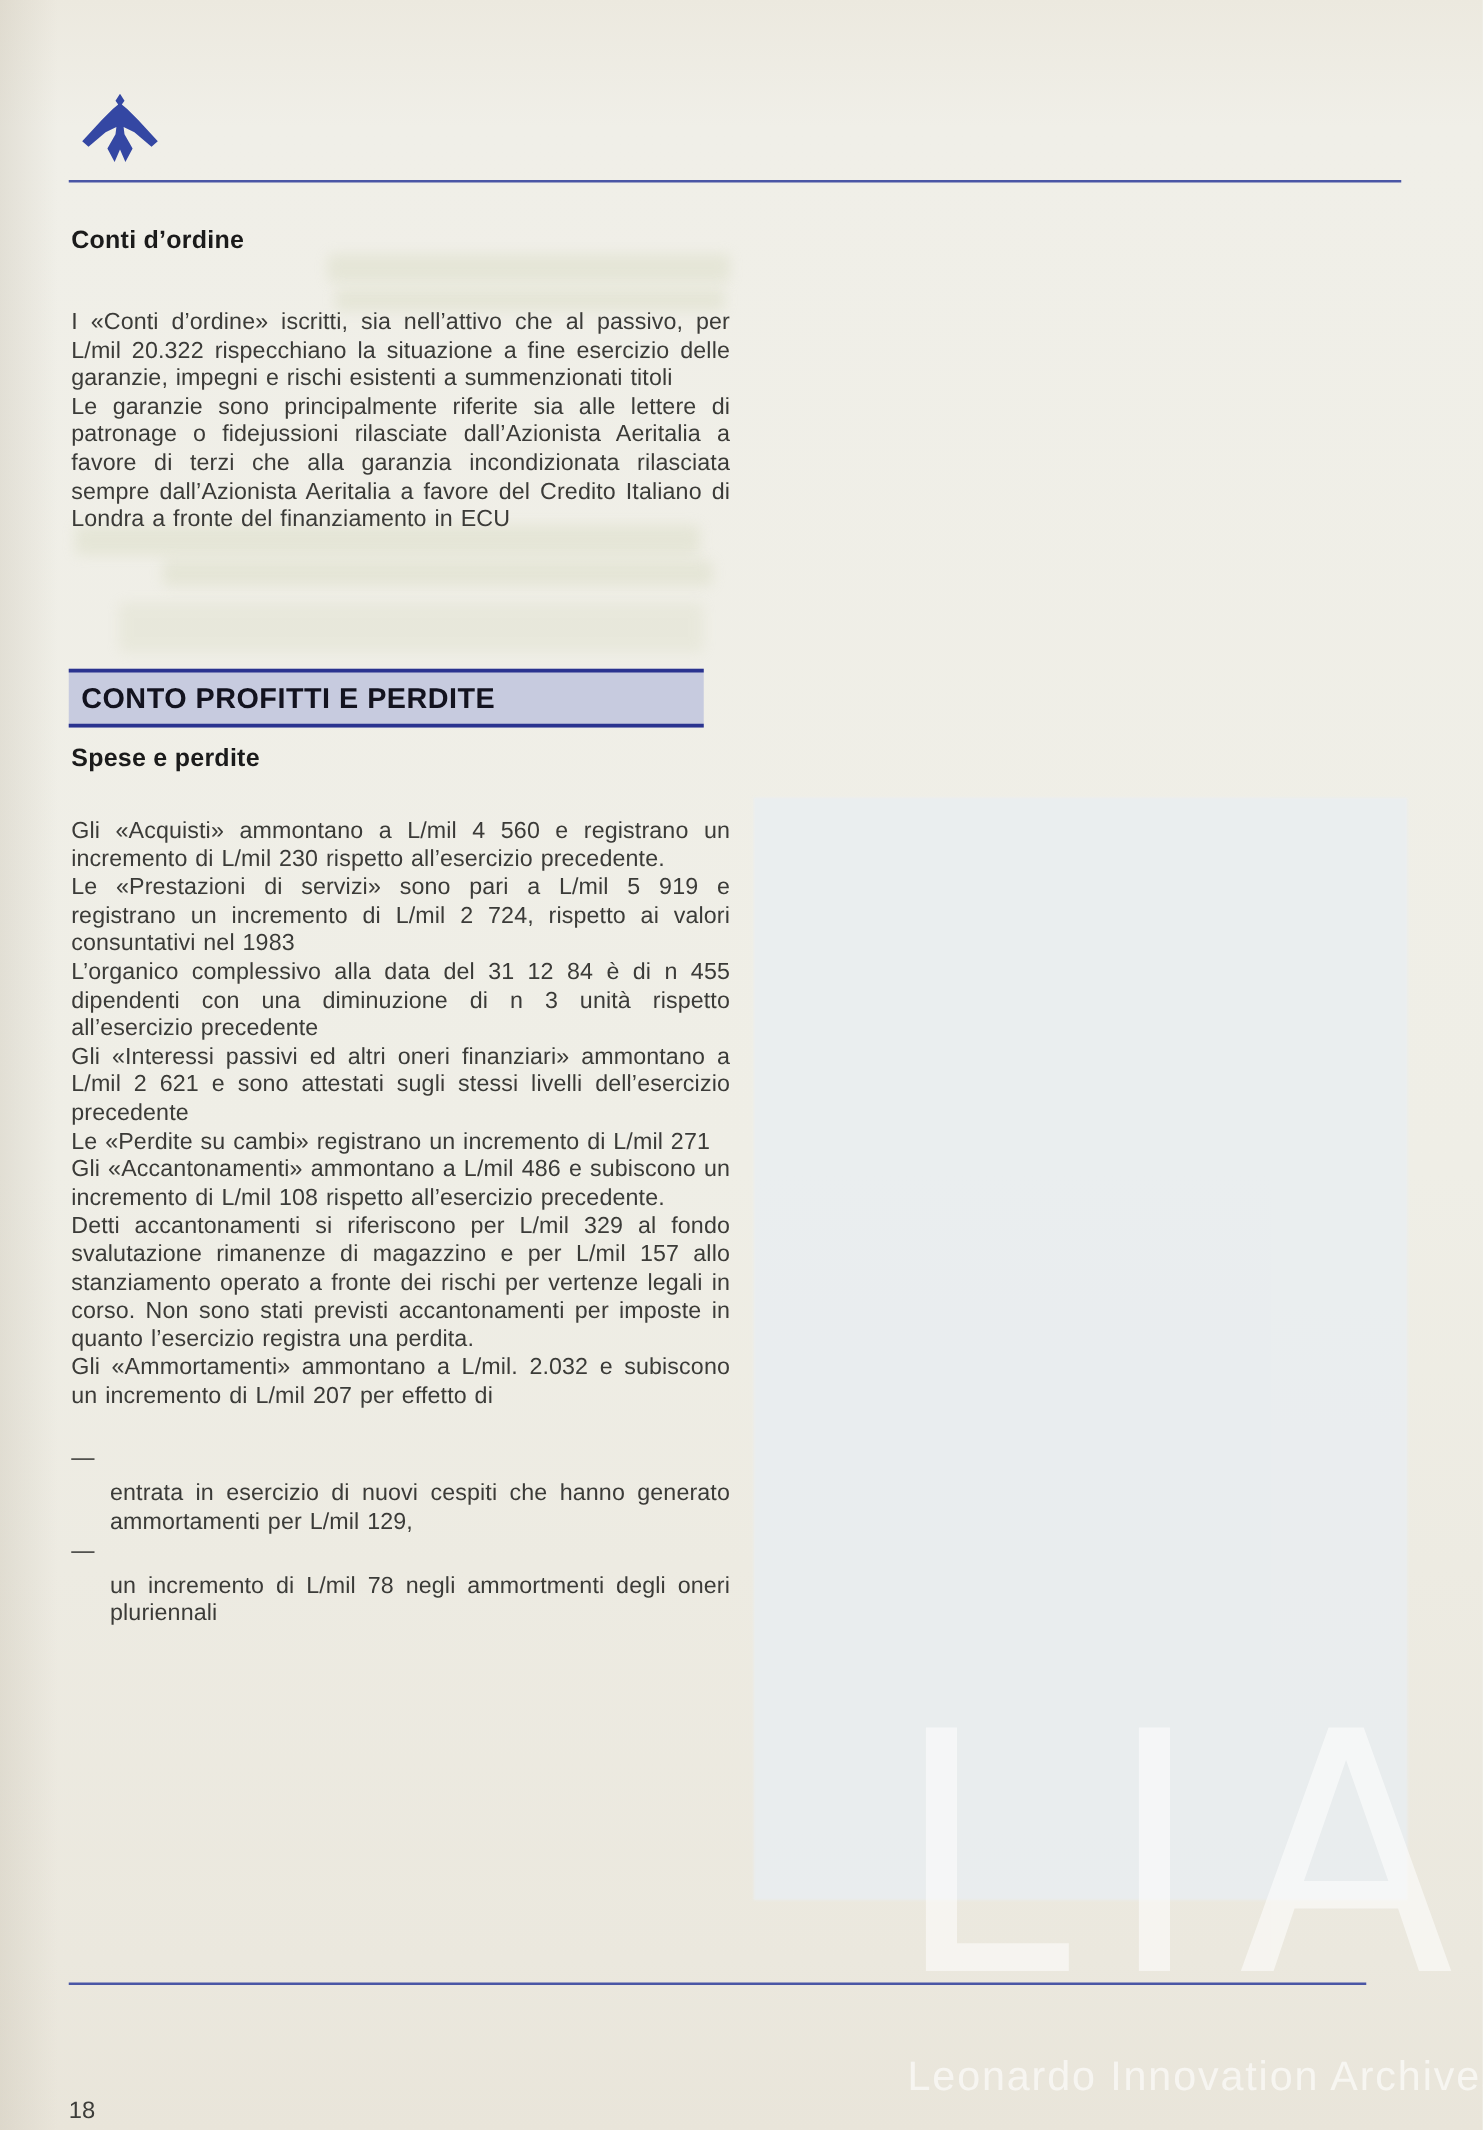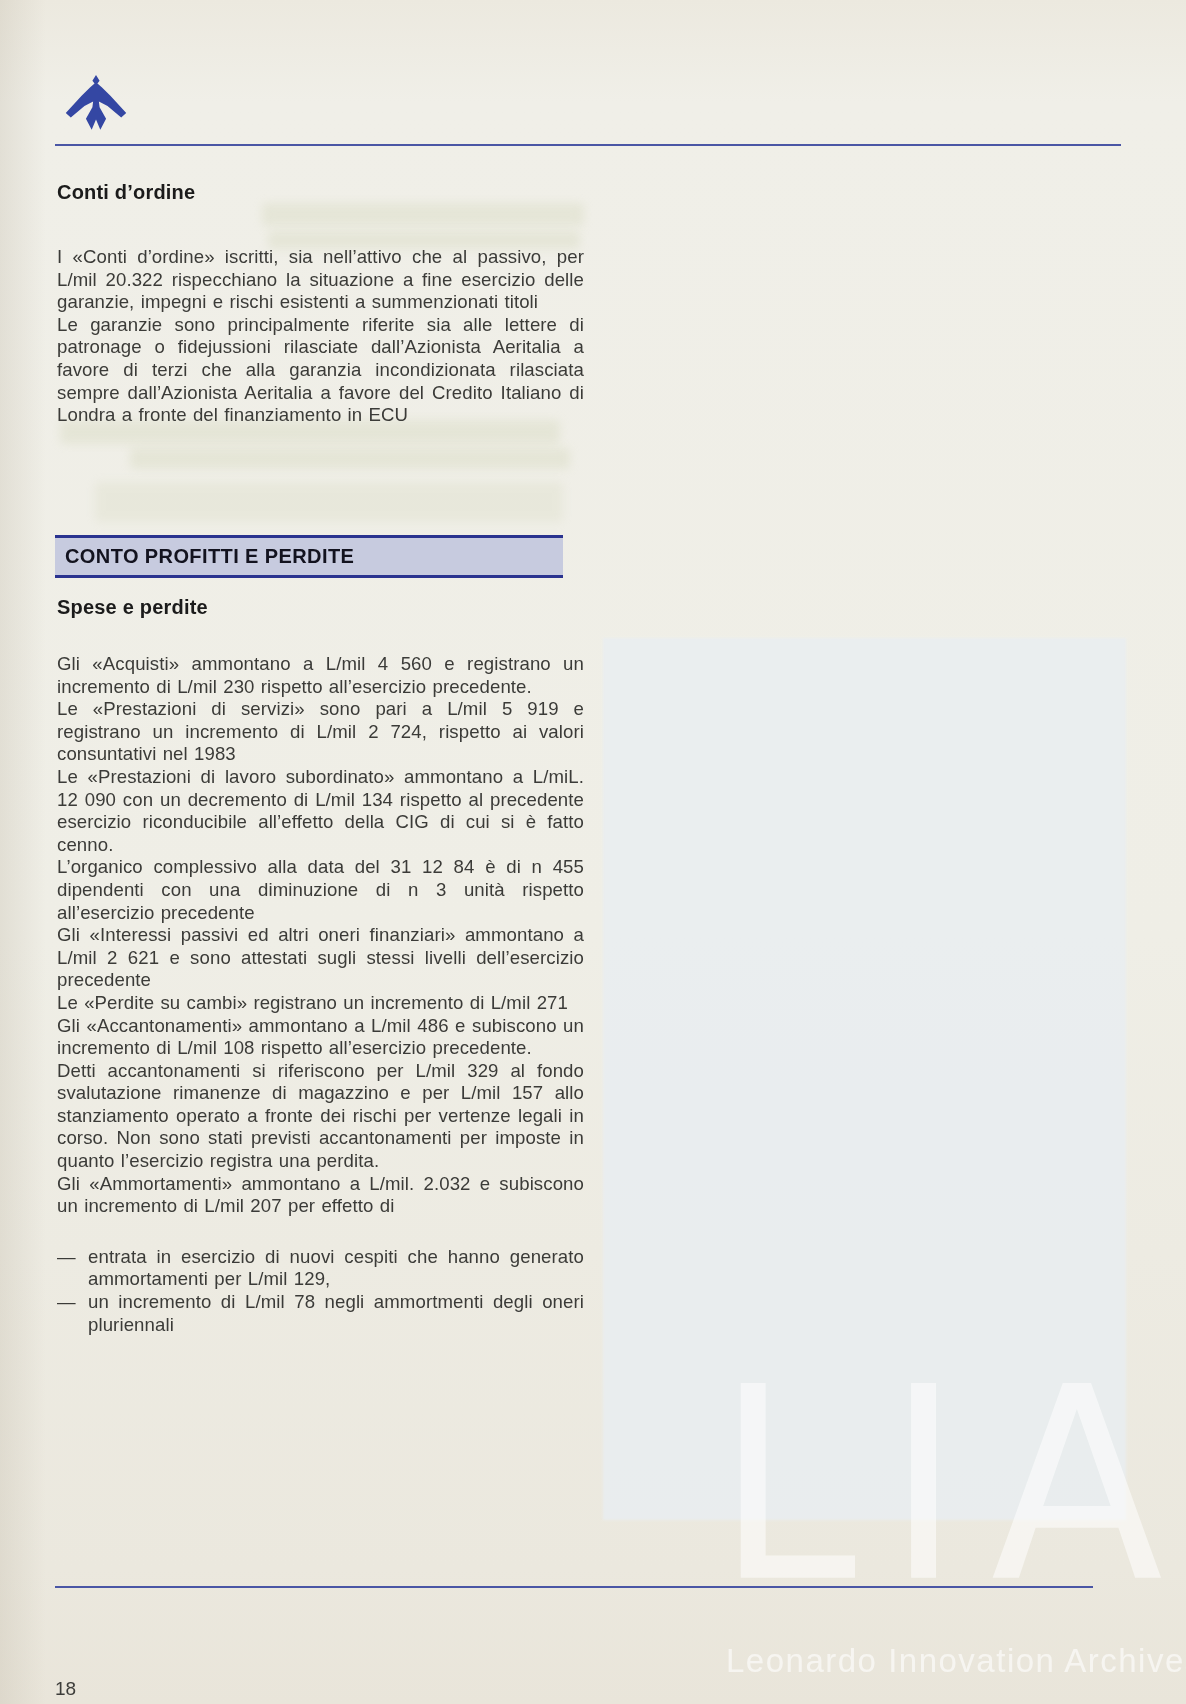--- a/index.html
+++ b/index.html
@@ -30,27 +30,27 @@
   }
   .h-bold{
     position:absolute;left:57px;margin:0;font-size:20px;font-weight:bold;
     color:#1b1b1b;letter-spacing:.2px;
   }
   .banner{
     position:absolute;left:55px;top:535px;width:508px;
     background:#c7cbdf;border-top:3px solid #2a338f;border-bottom:3px solid #2a338f;
   }
   .banner span{
-    display:block;padding:7px 0 7px 10px;font-size:20px;font-weight:bold;
+    display:block;padding:7px 0 7px 10px;font-size:23px;font-weight:bold;
     color:#13131f;letter-spacing:.4px;
   }
   .bullets{margin:28px 0 0 0;padding:0;list-style:none;}
   .bullets li{display:flex;font-size:18.6px;line-height:22.6px;}
   .bullets .dash{flex:0 0 31px;}
-  .bullets .btxt{flex:1;text-align:justify;word-spacing:1px;letter-spacing:.1px;}
+  .bullets .btxt{flex:1;text-align:justify;word-spacing:1px;letter-spacing:.1px;margin-top:28px;}
   .closing{margin-top:42px !important;}
   .pageno{position:absolute;left:55px;top:1678px;font-size:19px;color:#3d3d3a;}
   .wm-initials{
     position:absolute;left:716px;top:1352px;margin:0;
     font-family:"DejaVu Sans",sans-serif;font-weight:400;
     font-size:252px;line-height:1;letter-spacing:30px;
     color:#ffffff;opacity:.55;transform:scaleY(1.06);transform-origin:top left;
     white-space:nowrap;pointer-events:none;
   }
   .wm-label{
@@ -88,21 +88,20 @@
 
   <div class="banner">
     <span>CONTO PROFITTI E PERDITE</span>
   </div>
 
   <h3 class="h-bold" style="top:596px;">Spese e perdite</h3>
 
   <div class="col" style="top:653px;">
     <p>Gli «Acquisti» ammontano a L/mil  4 560 e registrano un incremento di L/mil  230 rispetto all’esercizio precedente.</p>
     <p>Le «Prestazioni di servizi» sono pari a L/mil  5 919 e registrano un incremento di L/mil  2 724, rispetto ai valori consuntativi nel 1983</p>
-    <p>Le «Prestazioni di lavoro subordinato» ammontano a L/miL. 12 090 con un decremento di L/mil  134 rispetto al precedente esercizio riconducibile all’effetto della CIG di cui si è fatto cenno.</p>
     <p>L’organico complessivo alla data del 31 12 84 è di n  455 dipendenti con una diminuzione di n  3 unità rispetto all’esercizio precedente</p>
     <p>Gli «Interessi passivi ed altri oneri finanziari» ammontano a L/mil  2 621 e sono attestati sugli stessi livelli dell’esercizio precedente</p>
     <p>Le «Perdite su cambi» registrano un incremento di L/mil 271</p>
     <p>Gli «Accantonamenti» ammontano a L/mil  486 e subiscono un incremento di L/mil  108 rispetto all’esercizio precedente.</p>
     <p>Detti accantonamenti si riferiscono per L/mil  329 al fondo svalutazione rimanenze di magazzino e per L/mil 157 allo stanziamento operato a fronte dei rischi per vertenze legali in corso. Non sono stati previsti accantonamenti per imposte in quanto l’esercizio registra una perdita.</p>
     <p>Gli «Ammortamenti» ammontano a L/mil. 2.032 e subiscono un incremento di L/mil  207 per effetto di</p>
 
     <ul class="bullets">
       <li>
         <span class="dash">—</span>

